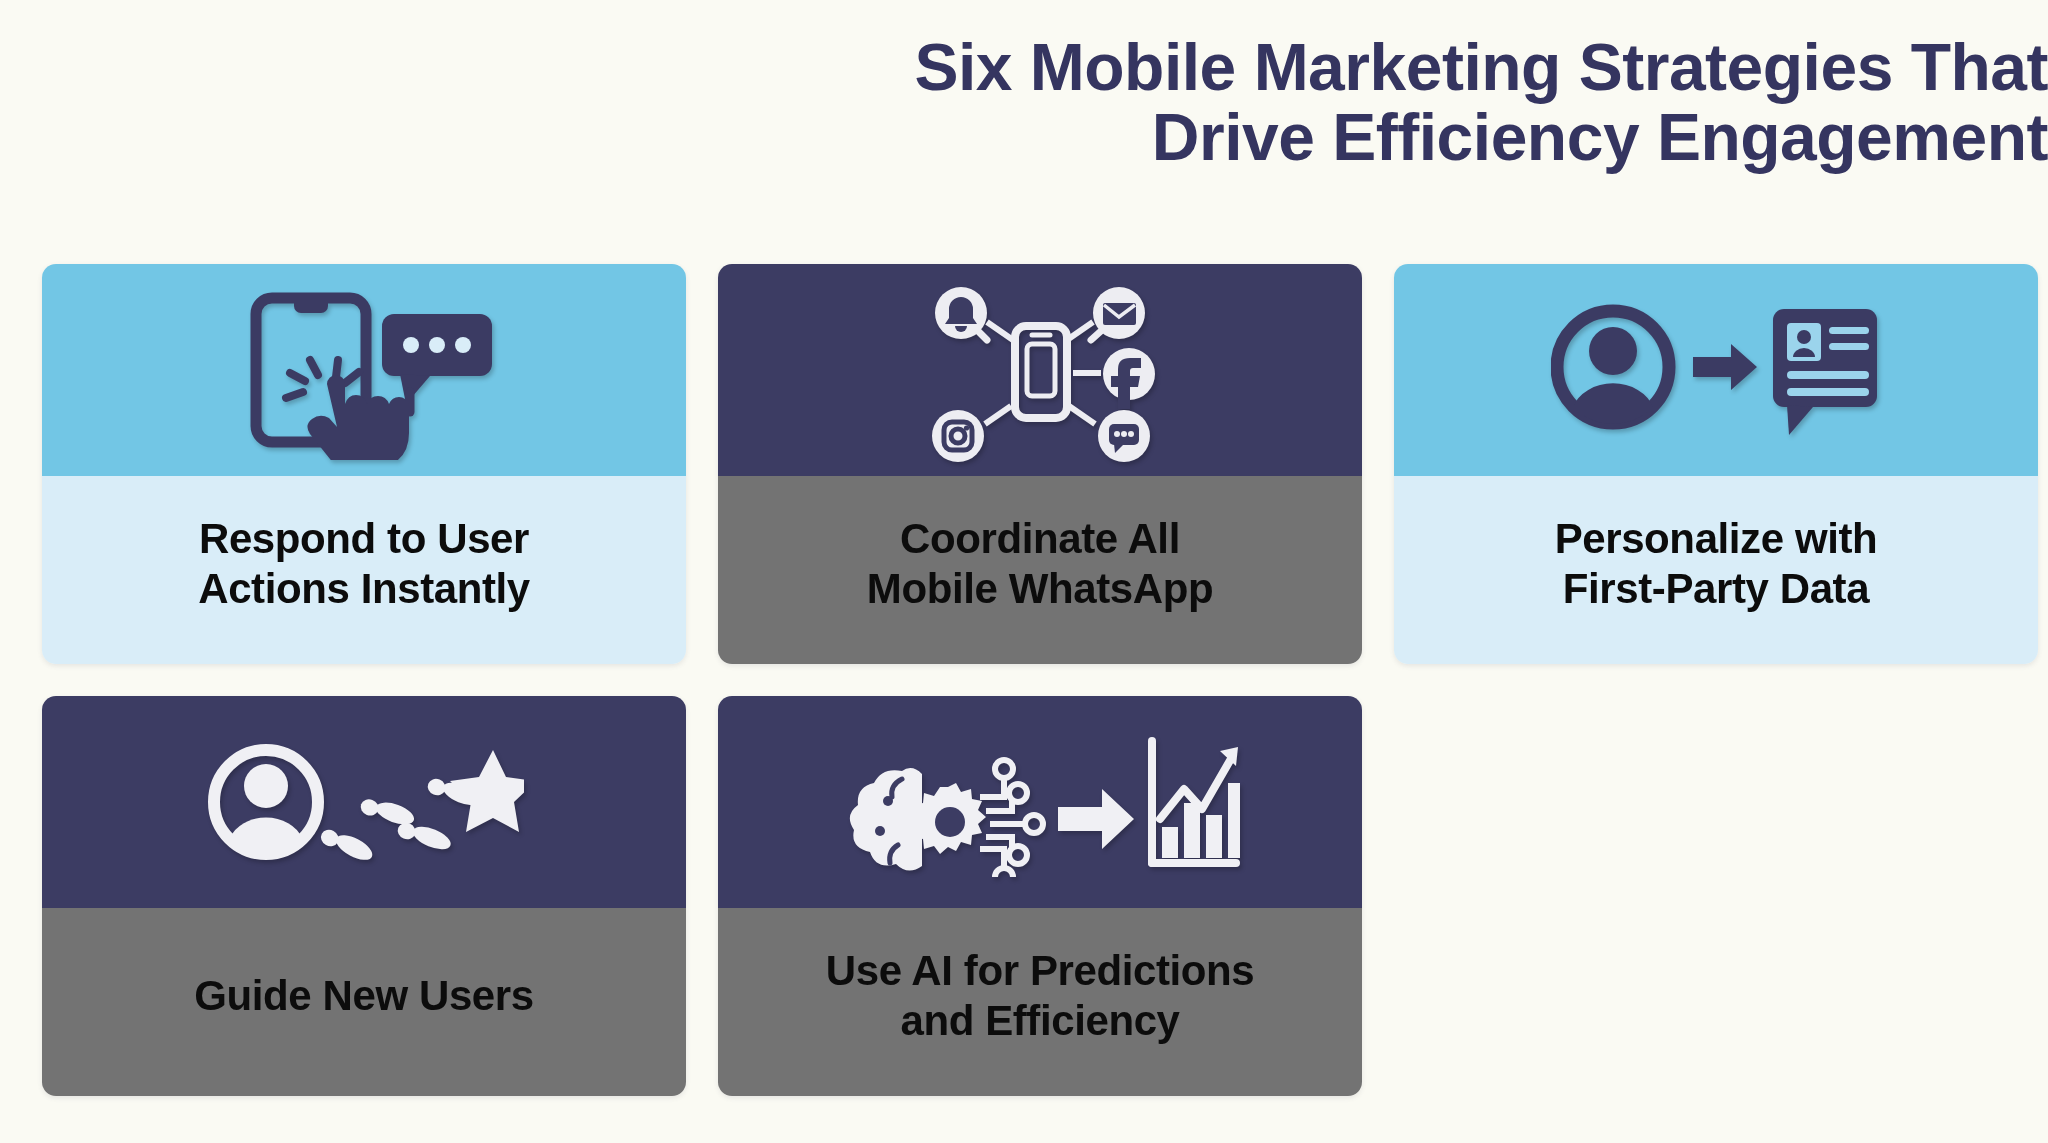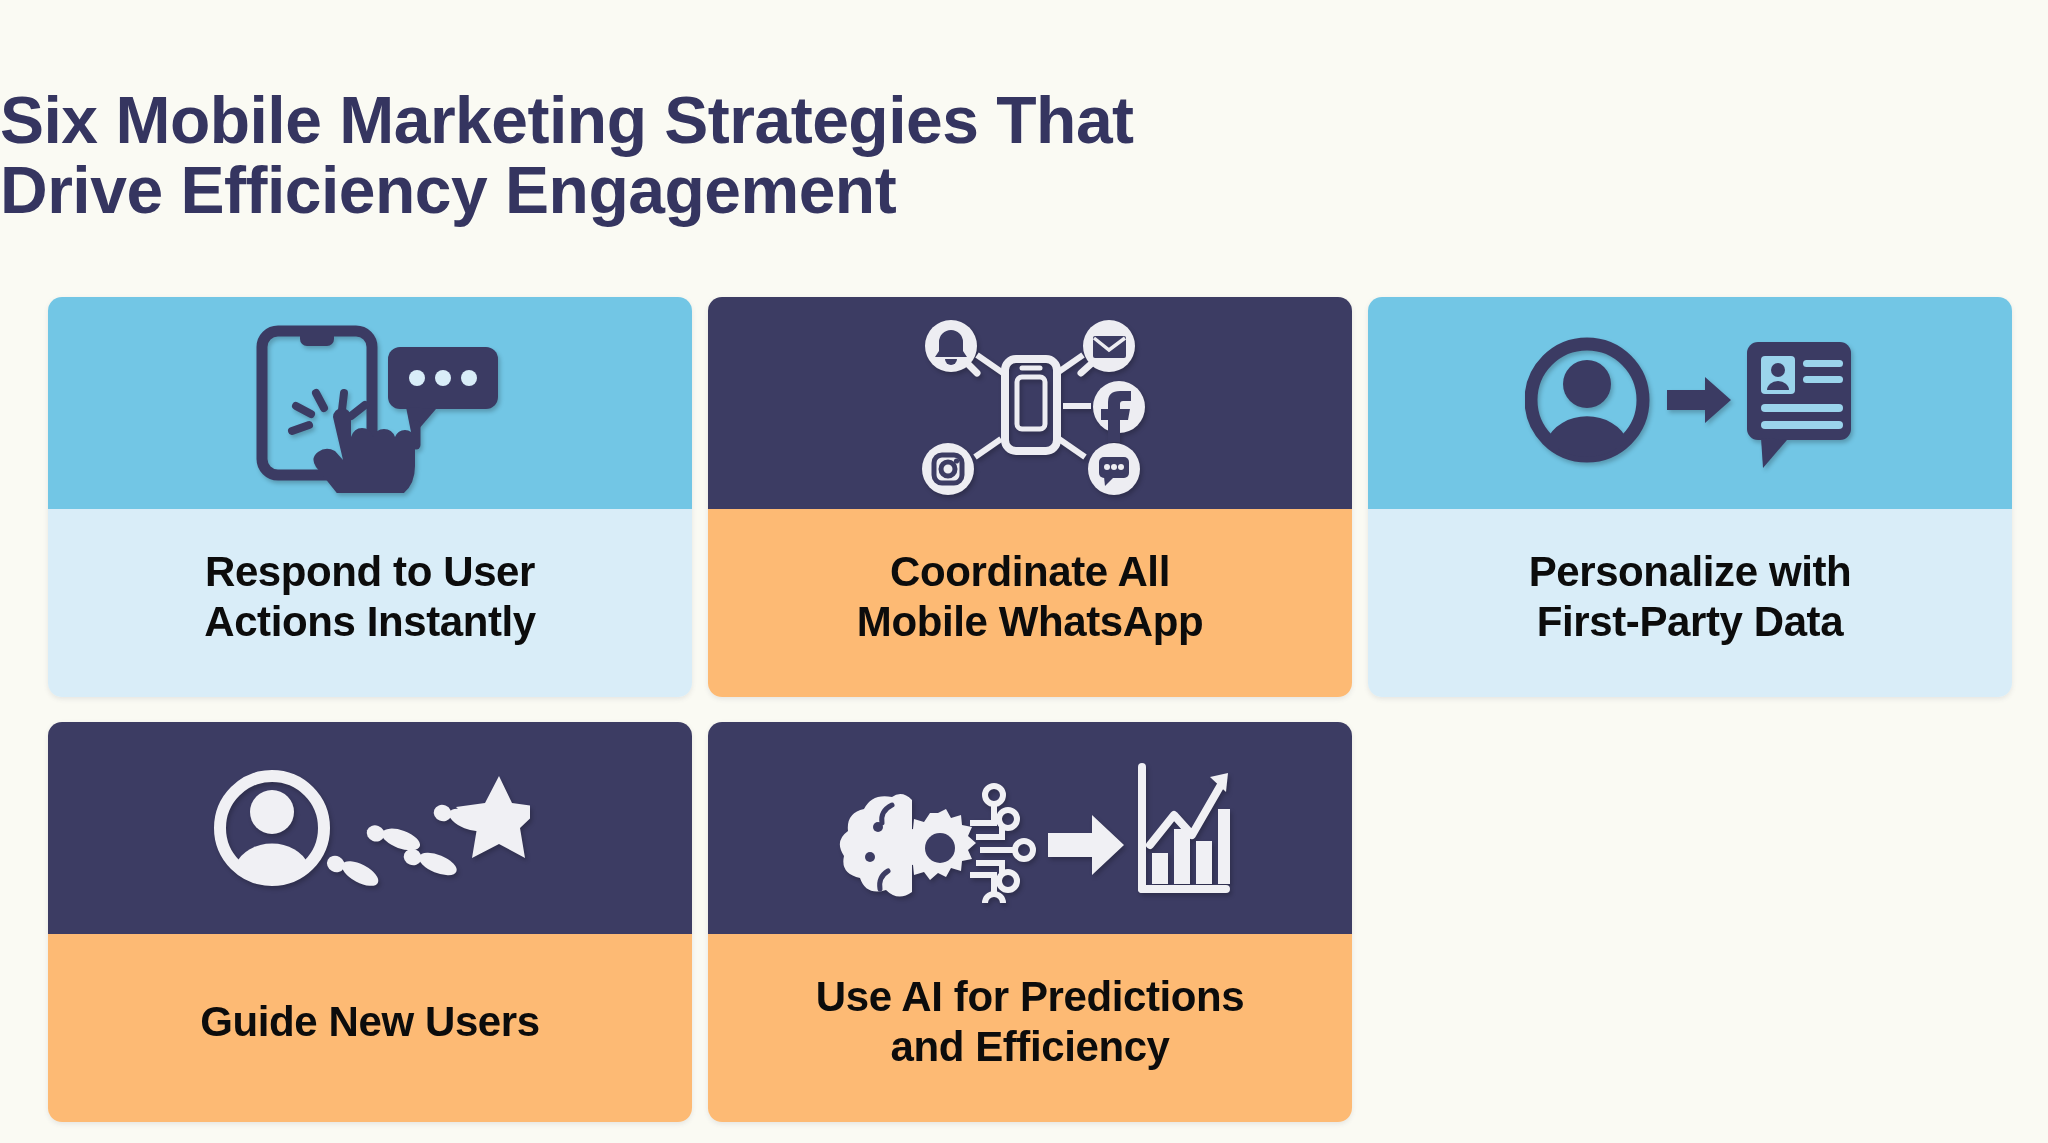--- a/index.html
+++ b/index.html
@@ -20,45 +20,45 @@
     position: relative;
     width: 2048px;
     height: 1143px;
     background: #FAFAF3;
     padding: 0;
   }
 
   
   .title-block {
     width: 100%;
-    text-align: left;
-    padding-top: 53px;
-    margin-top: 33px;
+    text-align: right;
+    padding-top: 33px;
   }
   .title-line {
     font-family: "Liberation Sans", sans-serif;
     font-weight: bold;
     font-size: 66px;
     line-height: 1.06;
     letter-spacing: -0.5px;
     color: #353560;
     white-space: nowrap;
   }
 
   
   .grid {
     position: absolute;
-    left: 48px;
+    left: 42px;
     top: 264px;
     width: 1964px;
     display: grid;
     grid-template-columns: repeat(3, 644px);
     grid-template-rows: repeat(2, 400px);
     column-gap: 16px;
     row-gap: 25px;
+    gap: 32px;
   }
 
   .card {
     border-radius: 14px;
     overflow: hidden;
     display: flex;
     flex-direction: column;
     box-shadow: 0 2px 5px rgba(80,80,110,0.12);
   }
 
@@ -86,21 +86,21 @@
     color: #0C0C0C;
     letter-spacing: -0.4px;
   }
 
   
   .theme-blue .card-head { background: #72C6E5; }
   .theme-blue .card-body { background: #D9EDF8; }
 
   
   .theme-navy .card-head { background: #3C3C63; }
-  .theme-navy .card-body { background: #fdba74; }
+  .theme-navy .card-body { background: #737373; }
 
   .icon-wrap {
     display: flex;
     align-items: center;
     justify-content: center;
     width: 100%;
     height: 100%;
   }
   .icon-wrap svg { display: block; }
 

